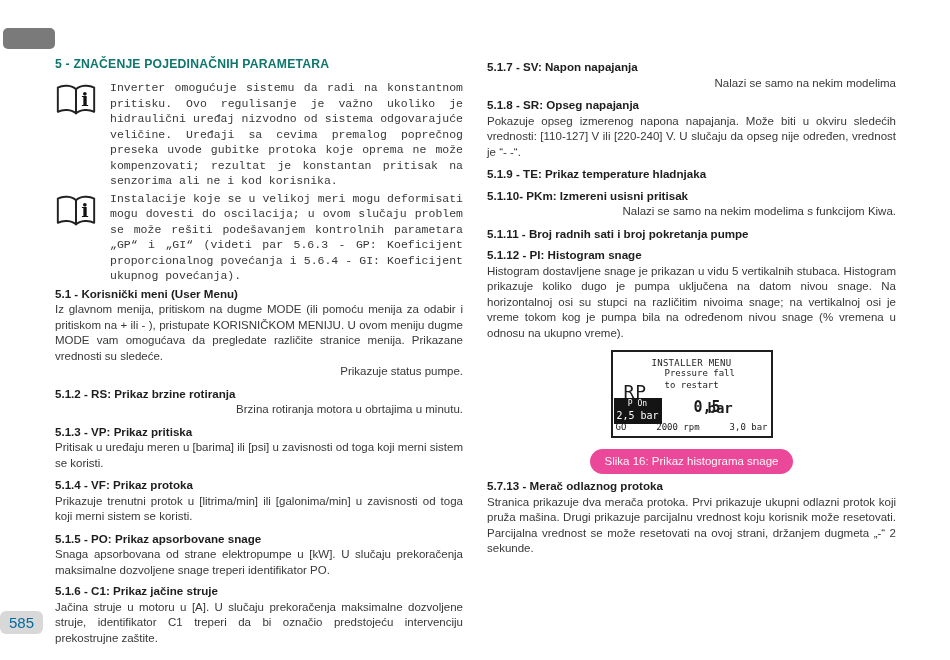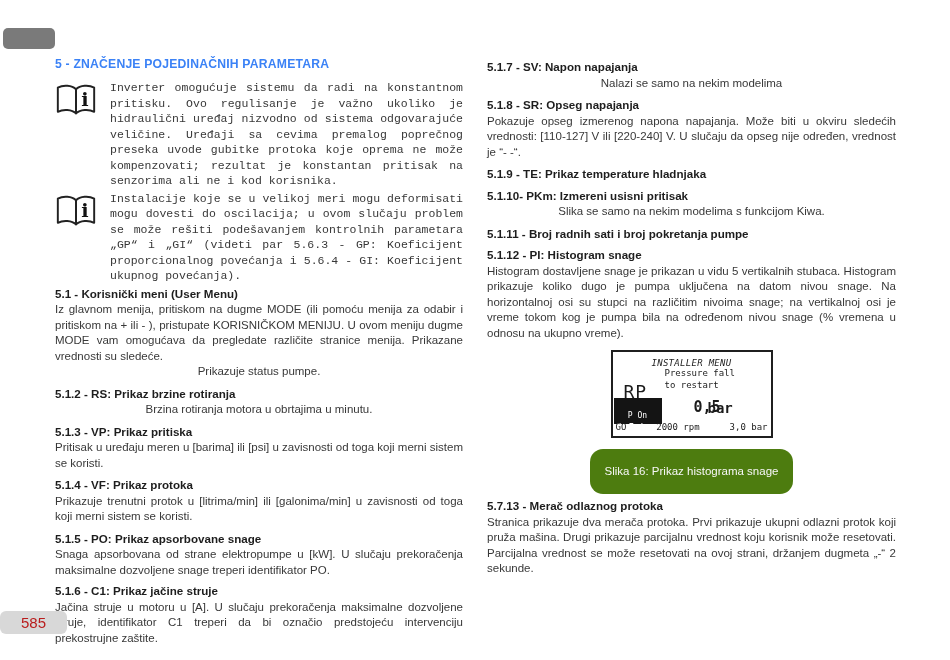--- a/index.html
+++ b/index.html
@@ -10,58 +10,58 @@
   }
   .page{position:absolute;inset:0;background:#fff;}
   .corner-tab{
     position:absolute;left:3px;top:28px;width:52px;height:21px;
     background:#7a7a7a;border-radius:5px;
   }
   .col{position:absolute;top:56px;font-size:11.5px;line-height:15.5px;}
   .col-left{left:55px;width:408px;}
   .col-right{left:487px;width:409px;}
   h2.doc-title{
-    font-size:12.2px;line-height:16px;margin:0 0 8px 0;color:#3b82f6;
+    font-size:12.2px;line-height:16px;margin:0 0 8px 0;color:#0f766e;
     font-weight:bold;letter-spacing:.2px;
   }
   h3.sec-h{font-size:11.6px;margin:6px 0 1px 0;color:#1d1d1d;font-weight:bold;}
   p.body-p{margin:0;text-align:justify;}
-  p.body-p.nojust{text-align:center;}
+  p.body-p.nojust{text-align:right;}
   .note{display:flex;margin:0 0 2px 0;}
   .note .book{flex:0 0 42px;margin-right:13px;padding-top:2px;}
   .note p{flex:1;margin:0;text-align:justify;font-family:Liberation Mono, monospace;}
   .status-line{margin-top:22px;}
   .figure-block{margin:9px 0 2px 0;text-align:center;}
   .lcd{
     position:relative;width:158px;height:84px;border:2px solid #1f1f1f;
     margin:0 auto;background:#fff;text-align:left;color:#1b1b1b;
     font-family:"DejaVu Sans Mono", monospace;
   }
-  .lcd-title{position:absolute;top:4px;left:0;width:100%;text-align:center;font-size:9px;letter-spacing:.3px;font-style:italic;}
+  .lcd-title{position:absolute;top:4px;left:0;width:100%;text-align:center;font-size:9px;letter-spacing:.3px;}
   .lcd-param{position:absolute;left:11px;top:32px;font-size:18px;letter-spacing:1px;}
   .lcd-desc{position:absolute;left:52px;top:15px;font-size:9px;line-height:12px;}
   .lcd-invbox{
     position:absolute;left:1px;top:46px;width:48px;height:26px;background:#141414;color:#fefefe;
     text-align:center;
   }
-  .lcd-invbox .l1{font-size:8px;line-height:11px;display:block;margin-top:12px;}
+  .lcd-invbox .l1{font-size:8px;line-height:11px;display:block;}
   .lcd-invbox .l2{font-size:10px;line-height:13px;display:block;}
   .lcd-value{position:absolute;left:52px;top:48px;font-size:15px;font-weight:bold;margin-left:29px;}
   .lcd-unit{position:absolute;left:95px;top:49px;font-size:14px;font-weight:bold;}
   .lcd-status{
     position:absolute;left:3px;right:3px;bottom:1px;display:flex;
     justify-content:space-between;font-size:9px;
   }
   .fig-caption{
-    display:inline-block;margin-top:11px;background:#4d7c0f;color:#f7f7f7;
-    font-size:11.5px;line-height:13px;padding:16px 15px;border-radius:13px;
+    display:inline-block;margin-top:11px;background:#ec4899;color:#f7f7f7;
+    font-size:11.5px;line-height:13px;padding:6px 15px;border-radius:13px;
   }
   .page-num{
-    position:absolute;left:0;top:611px;width:67px;height:23px;background:#d8d8d8;
-    border-radius:6px;text-align:center;line-height:23px;font-size:15px;color:#b91c1c;
+    position:absolute;left:0;top:611px;width:43px;height:23px;background:#d8d8d8;
+    border-radius:6px;text-align:center;line-height:23px;font-size:15px;color:#0369a1;
   }
 </style>
 </head>
 <body>
 
 <div class="page">
 
   <div class="corner-tab"></div>
 
   <div class="col col-left">
@@ -118,21 +118,21 @@
 
     <h3 class="sec-h" style="margin-top:3px;">5.1.7 - SV: Napon napajanja</h3>
     <p class="body-p nojust">Nalazi se samo na nekim modelima</p>
 
     <h3 class="sec-h">5.1.8 - SR: Opseg napajanja</h3>
     <p class="body-p">Pokazuje opseg izmerenog napona napajanja. Može biti u okviru sledećih vrednosti: [110-127] V ili [220-240] V. U slučaju da opseg nije određen, vrednost je “- -“.</p>
 
     <h3 class="sec-h">5.1.9 - TE: Prikaz temperature hladnjaka</h3>
 
     <h3 class="sec-h">5.1.10- PKm: Izmereni usisni pritisak</h3>
-    <p class="body-p nojust">Slika se samo na nekim modelima s funkcijom Kiwa.</p>
+    <p class="body-p nojust">Nalazi se samo na nekim modelima s funkcijom Kiwa.</p>
 
     <h3 class="sec-h">5.1.11 - Broj radnih sati i broj pokretanja pumpe</h3>
 
     <h3 class="sec-h">5.1.12 - PI: Histogram snage</h3>
     <p class="body-p">Histogram dostavljene snage je prikazan u vidu 5 vertikalnih stubaca. Histogram prikazuje koliko dugo je pumpa uključena na datom nivou snage. Na horizontalnoj osi su stupci na različitim nivoima snage; na vertikalnoj osi je vreme tokom kog je pumpa bila na određenom nivou snage (% vremena u odnosu na ukupno vreme).</p>
 
     <div class="figure-block">
       <div class="lcd">
         <div class="lcd-title">INSTALLER MENU</div>
         <div class="lcd-param">RP</div>

